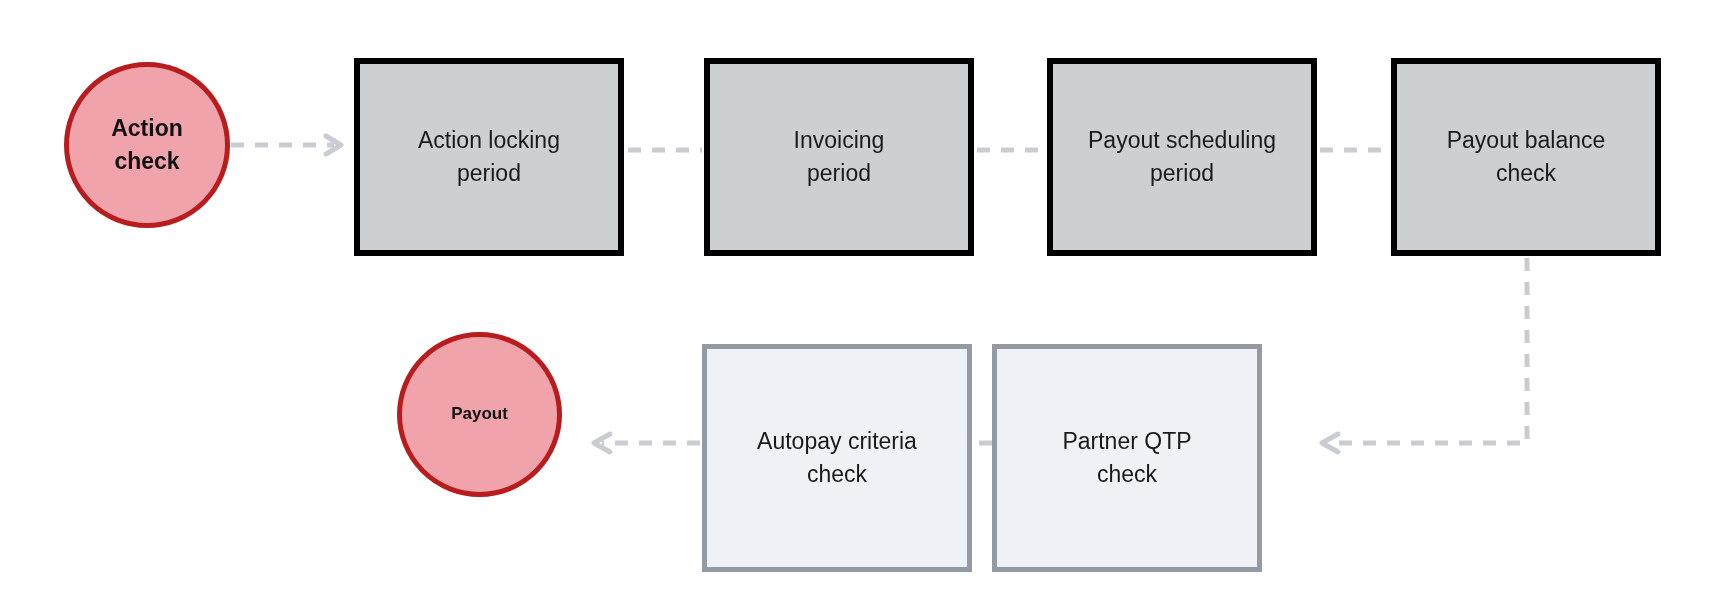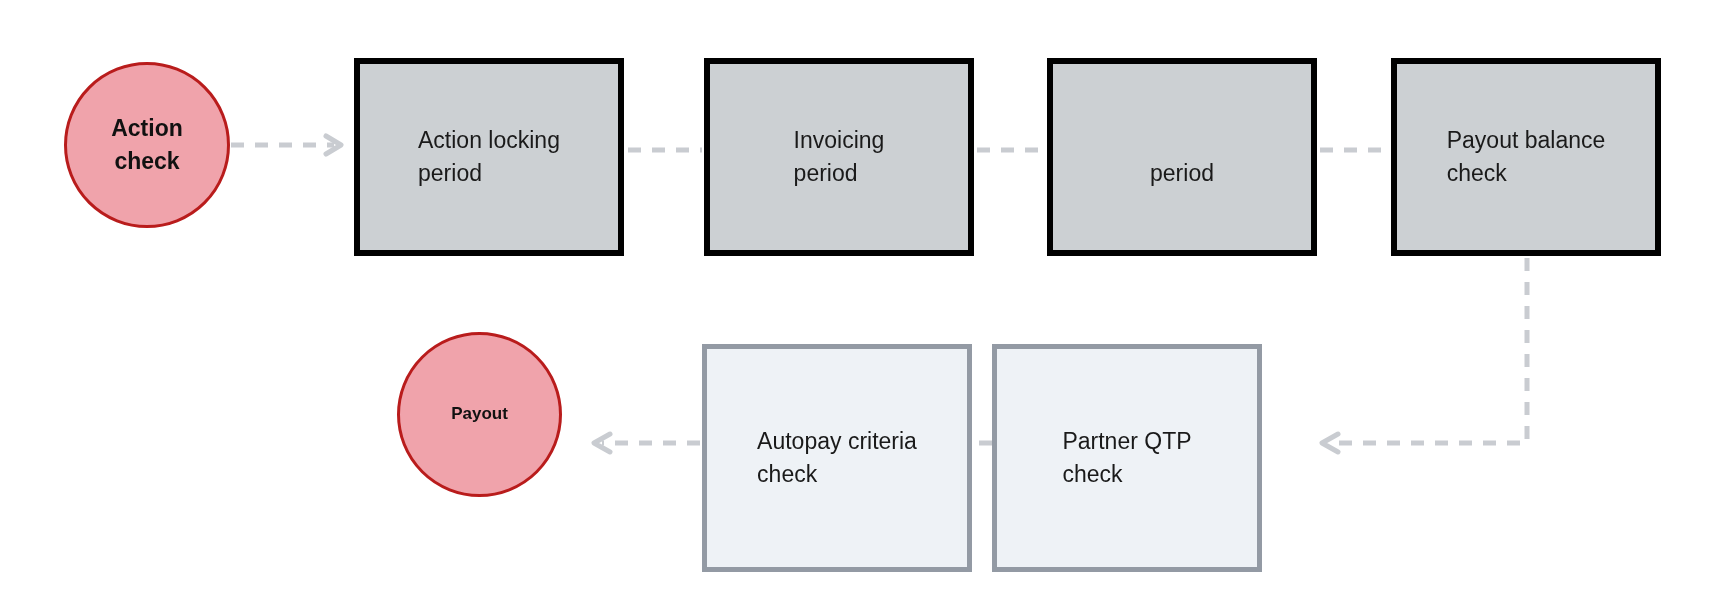--- a/index.html
+++ b/index.html
@@ -31,21 +31,21 @@
   
   .circle-node {
     position: absolute;
     border-radius: 50%;
     display: flex;
     align-items: center;
     justify-content: center;
     text-align: center;
     box-sizing: border-box;
     background: #f0a3ab;
-    border: 3px solid #b91c1c;
+    border: 5px solid #b91c1c;
     color: #111111;
     font-weight: bold;
     line-height: 1.45;
   }
   #node-action-occurs {
     left: 64px;
     top: 62px;
     width: 166px;
     height: 166px;
     font-size: 23px;
@@ -58,20 +58,21 @@
     font-size: 17px;
   }
 
   
   .process-box {
     position: absolute;
     box-sizing: border-box;
     display: flex;
     align-items: center;
     justify-content: center;
+    text-align: center;
     color: #1a1a1a;
     line-height: 1.42;
   }
   .process-box.stage {
     background: #ccd0d3;
     border: 6px solid #000000;
     font-size: 23px;
     top: 58px;
     width: 270px;
     height: 198px;
@@ -149,21 +150,21 @@
 
   <div class="process-box stage" id="box-action-locking">
     <span class="box-label"><span>Action locking</span><br><span>period</span></span>
   </div>
 
   <div class="process-box stage" id="box-invoicing">
     <span class="box-label"><span>Invoicing</span><br><span>period</span></span>
   </div>
 
   <div class="process-box stage" id="box-payout-sched">
-    <span class="box-label"><br><span>period</span></span>
+    <span class="box-label"><span>Payout scheduling</span><br><span>period</span></span>
   </div>
 
   <div class="process-box stage" id="box-brand-balance">
     <span class="box-label"><span>Payout balance</span><br><span>check</span></span>
   </div>
 
   <div class="process-box check" id="box-autopay-criteria">
     <span class="box-label"><span>Autopay criteria</span><br><span>check</span></span>
   </div>
 

